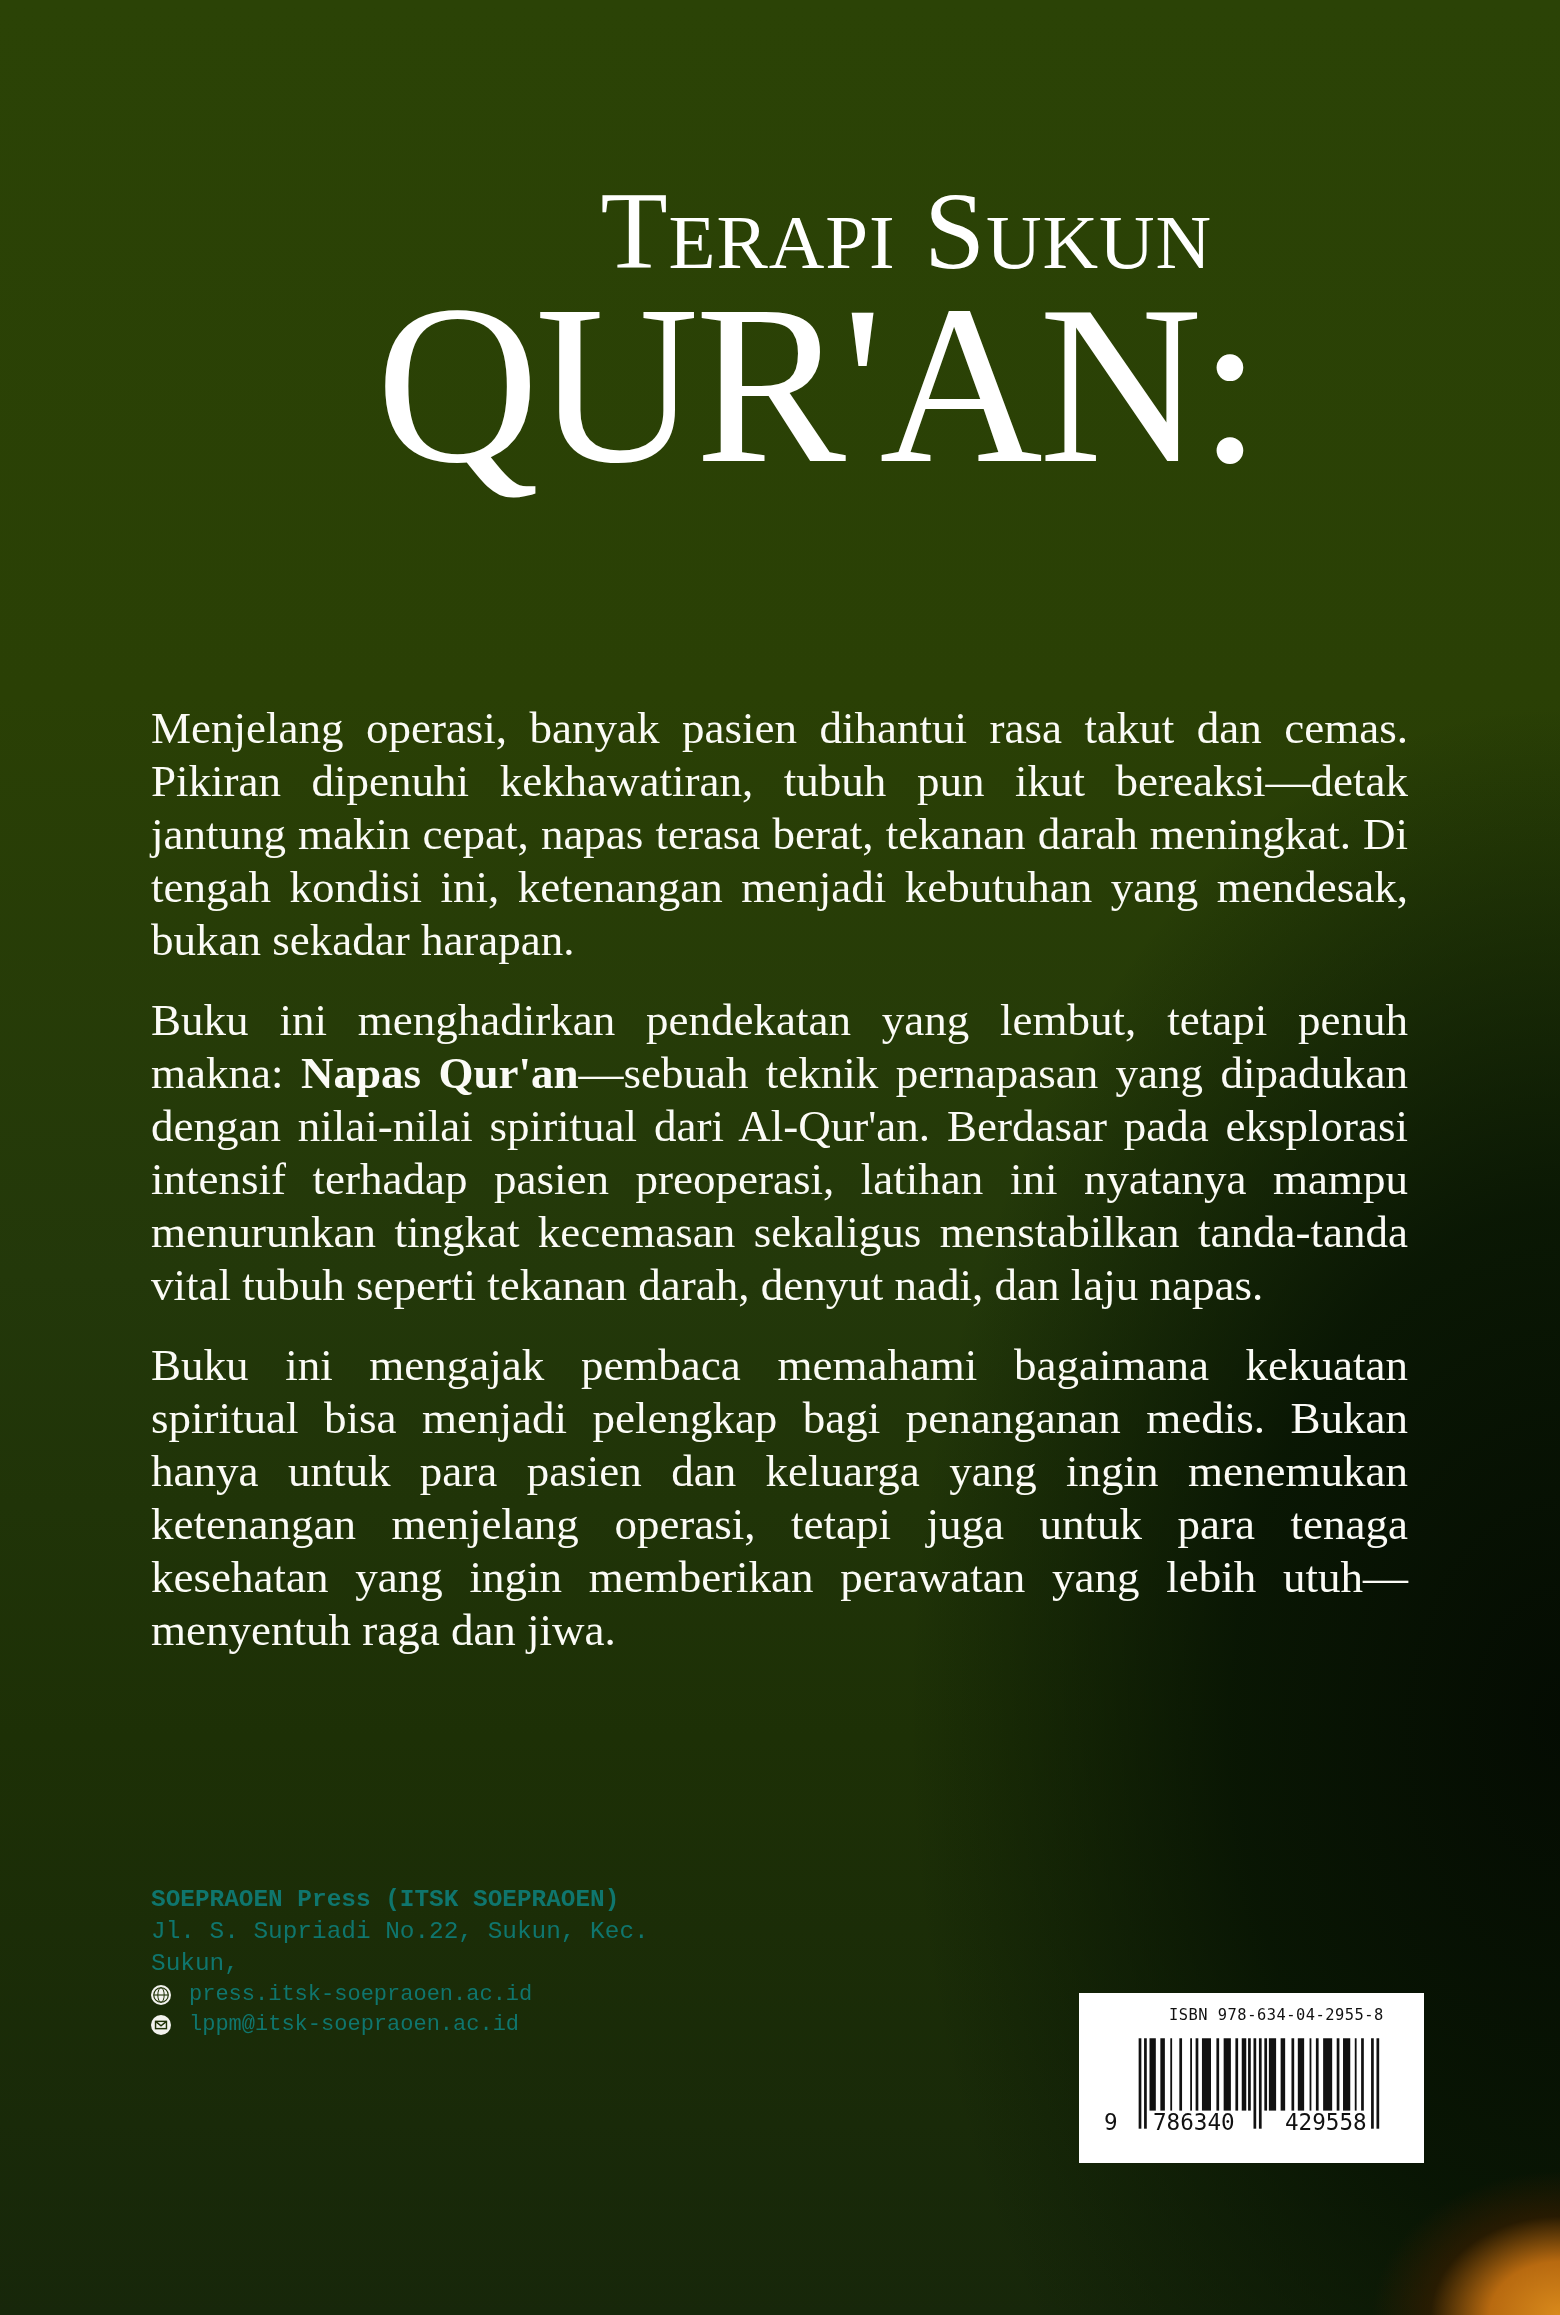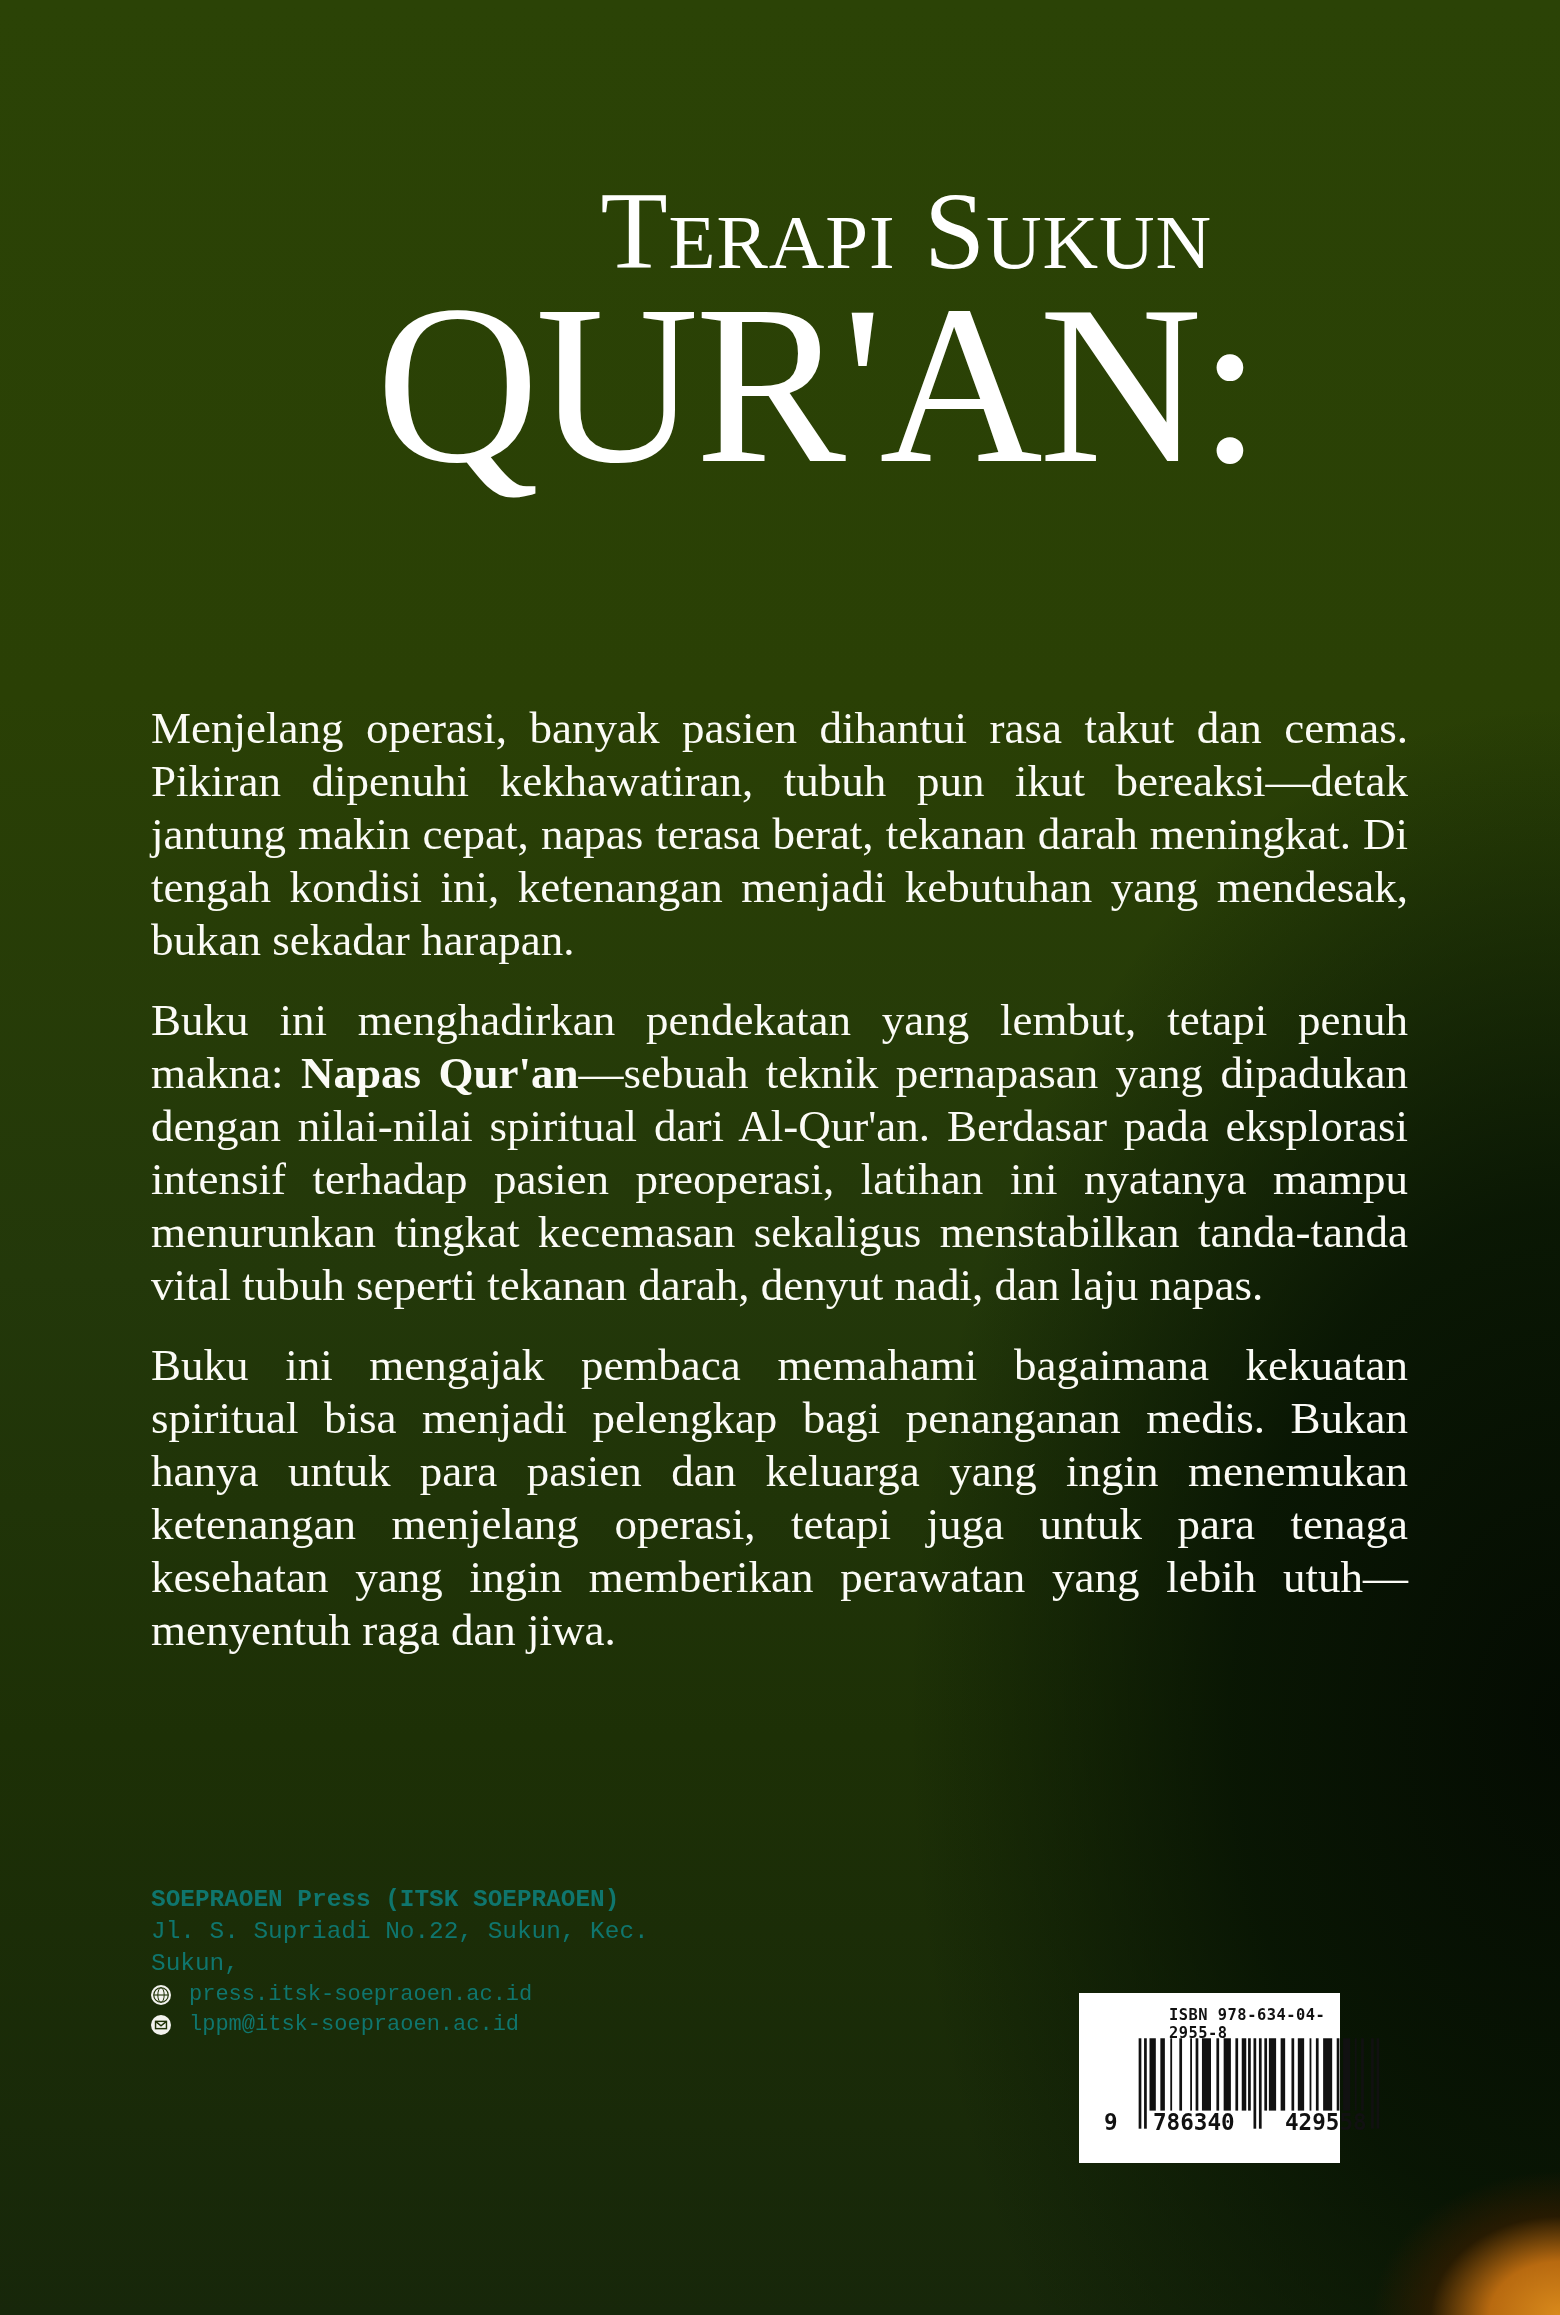--- a/index.html
+++ b/index.html
@@ -36,22 +36,22 @@
   }
   .blurb b { font-weight: bold; }
   .publisher { position: absolute; left: 151px; top: 1883px; width: 561px;
     font-family: Liberation Mono, monospace; color: #0f766e; }
   .pub-name { font-size: 24.4px; font-weight: bold; line-height: 33px; }
   .pub-line { font-size: 24.4px; line-height: 32px; }
   .contact { display: flex; align-items: center; font-size: 22px; line-height: 30px; }
   .contact .ic { width: 20px; height: 20px; border-radius: 50%; background: #f2f2ee;
     margin-right: 18px; position: relative; flex: none; }
   .ic svg { position: absolute; left: 0; top: 0; }
-  .barcode-box { position: absolute; left: 1079px; top: 1993px; width: 261px; height: 170px;
-    background: #ffffff; box-sizing: border-box; font-weight: bold; }
+  .barcode-box { position: absolute; left: 1079px; top: 1993px; width: 345px; height: 170px;
+    background: #ffffff; box-sizing: border-box; }
   .isbn-text { position: absolute; left: 90px; top: 12.7px;
     font-family: "DejaVu Sans Mono", "Liberation Mono", monospace; font-size: 15.4px; color: #111; letter-spacing: 0.5px; }
   .bars { position: absolute; left: 9px; top: 45px; }
   .bc-digits { position: absolute; top: 116px; font-family: "DejaVu Sans Mono", "Liberation Mono", monospace;
     font-size: 22.6px; color: #111; }
 </style>
 </head>
 <body>
 
 <div class="title-block">

